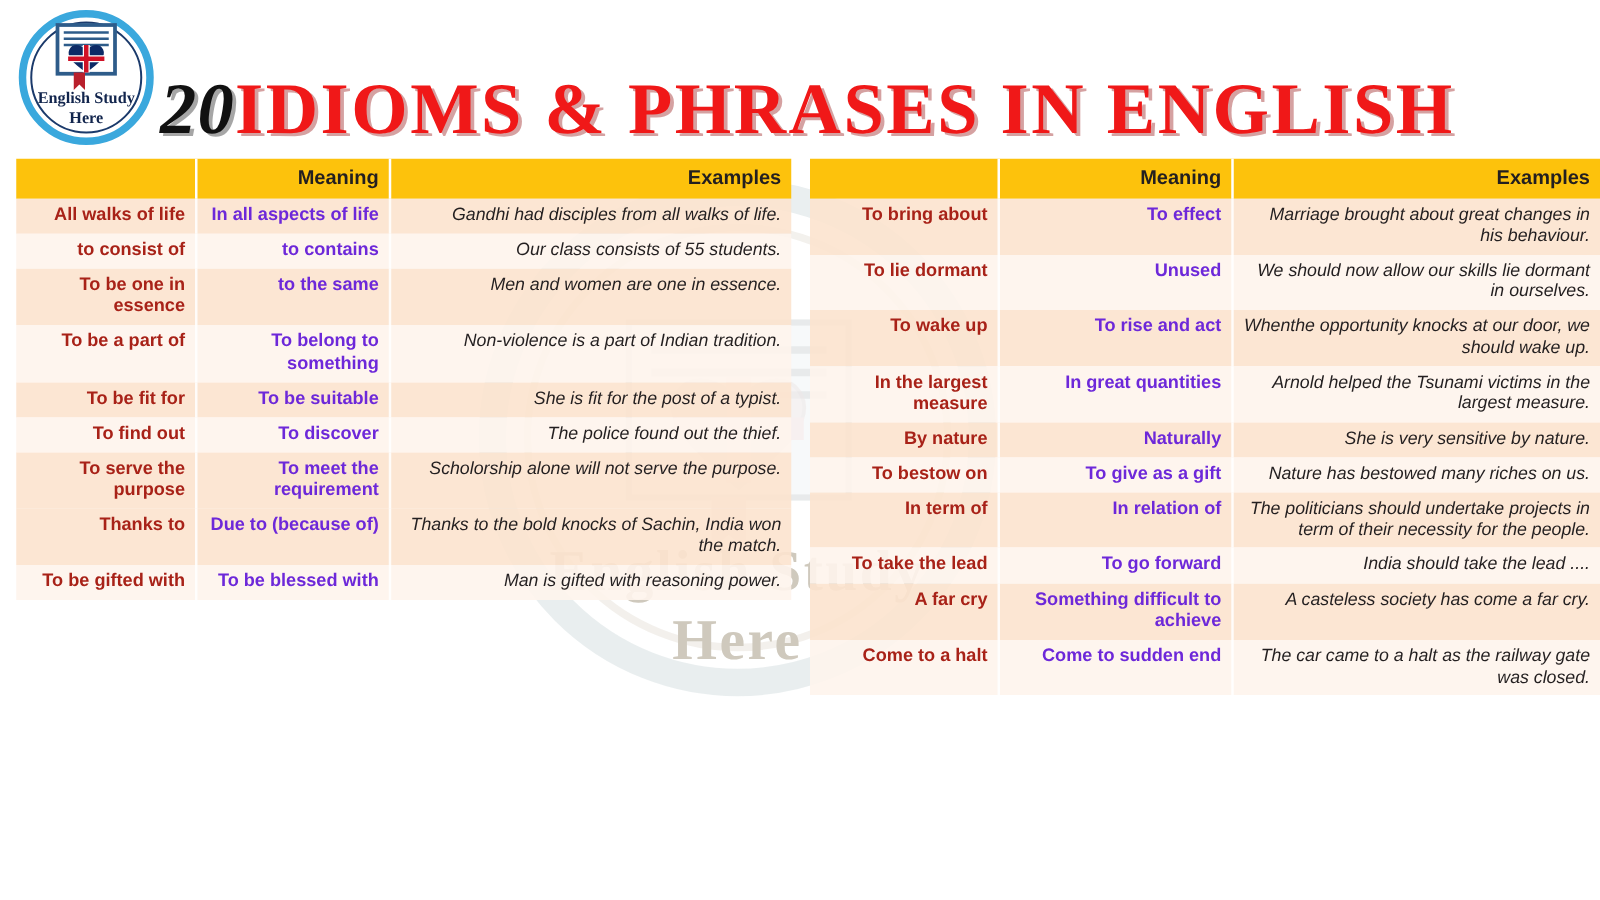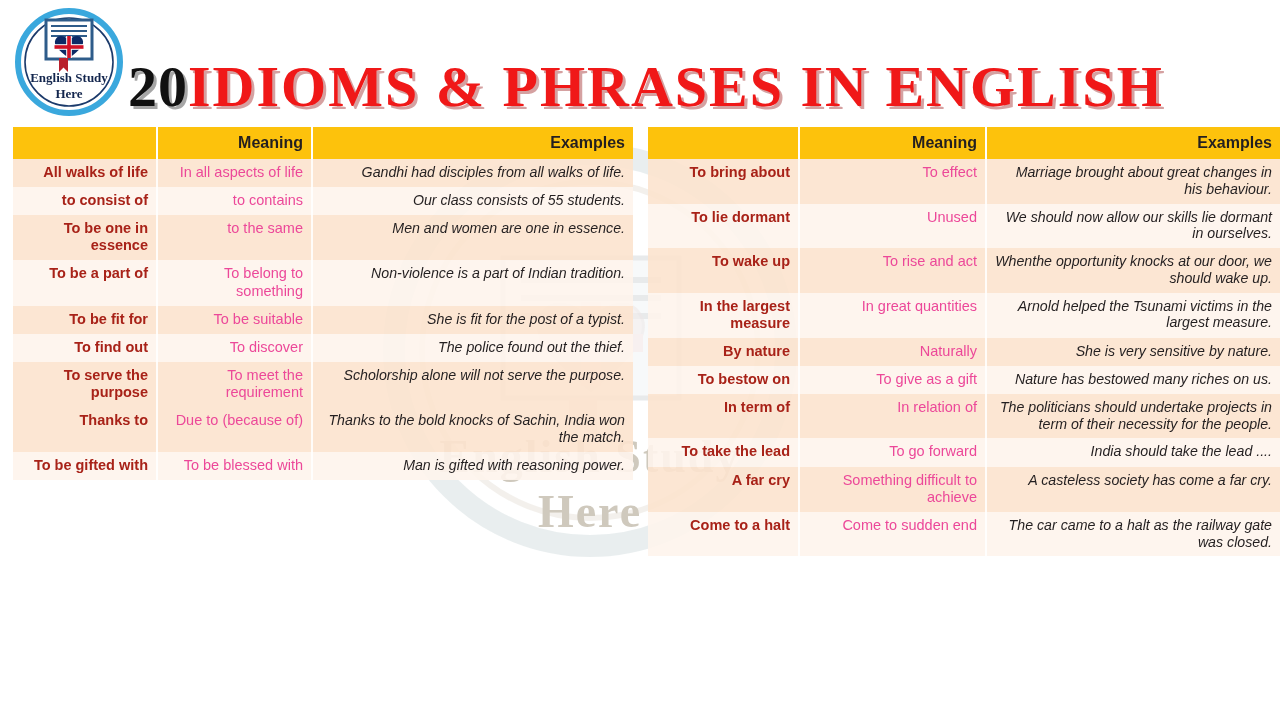--- a/index.html
+++ b/index.html
@@ -56,20 +56,21 @@
     font-family: "Liberation Serif", serif;
     font-weight: 700;
     font-size: 57px;
     line-height: 62px;
     letter-spacing: 1px;
   }
   #title .t-num {
     color: #111111;
     text-shadow: 3px 3px 0 rgba(0,0,0,0.35);
     font-size: 58px;
+    font-style: italic;
   }
   #title .t-rest {
     color: #f01818;
     text-shadow: 3px 3px 0 rgba(150,20,20,0.40);
     font-size: 58px;
     letter-spacing: 2px;
   }
 
   
   .tbl {
@@ -107,22 +108,22 @@
 
   .tbl tbody tr.odd  td { background: rgba(252,227,206,0.90); }
   .tbl tbody tr.even td { background: rgba(254,244,236,0.90); }
 
   td.c-idiom {
     color: #a82218;
     font-weight: 700;
     font-size: 14.5px;
   }
   td.c-meaning {
-    color: #ec4899;
-    font-weight: 400;
+    color: #6d28d9;
+    font-weight: 700;
     font-size: 14.5px;
   }
   td.c-example {
     color: #231f20;
     font-style: italic;
     font-size: 14.2px;
   }
 
   
   #tbl-left  col.w1 { width: 144px; }

